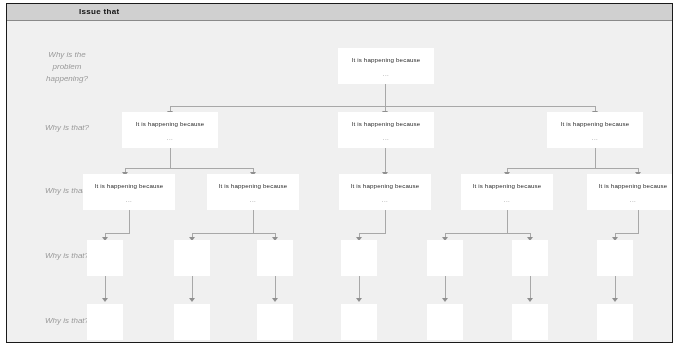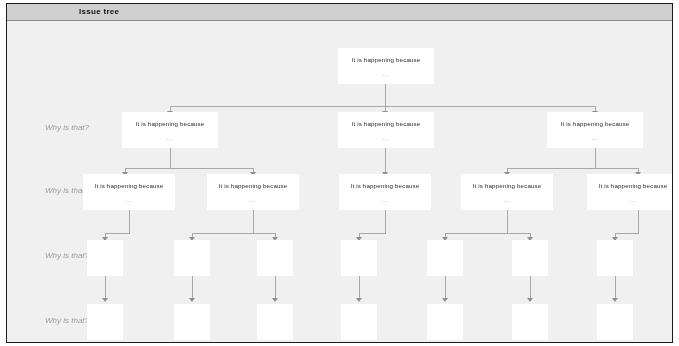--- a/index.html
+++ b/index.html
@@ -110,25 +110,28 @@
     border-top: 4px solid #8f8f8f;
   }
 </style>
 </head>
 <body>
 
 <div id="app">
   <div class="frame">
 
     <div class="title-bar">
-      <div class="title-text">Issue tree</div>
+      <div class="title-text">Issue that</div>
     </div>
 
     <div class="canvas">
 
+      <div class="row-label" style="left:18px; top:28px; width:84px;">Why is the
+problem
+happening?</div>
       <div class="row-label" style="left:18px; top:101px; width:84px;">Why is that?</div>
       <div class="row-label" style="left:18px; top:164px; width:84px;">Why is that?</div>
       <div class="row-label" style="left:18px; top:229px; width:84px;">Why is that?</div>
       <div class="row-label" style="left:18px; top:294px; width:84px;">Why is that?</div>
 
       <div class="vline" style="left:378px; top:63px; height:22px;"></div>
       <div class="hline" style="left:163px; top:85px; width:426px;"></div>
       <div class="vline" style="left:163px; top:85px; height:6px;"></div>
       <div class="arrow" style="left:160px; top:90px;"></div>
       <div class="vline" style="left:378px; top:85px; height:6px;"></div>

